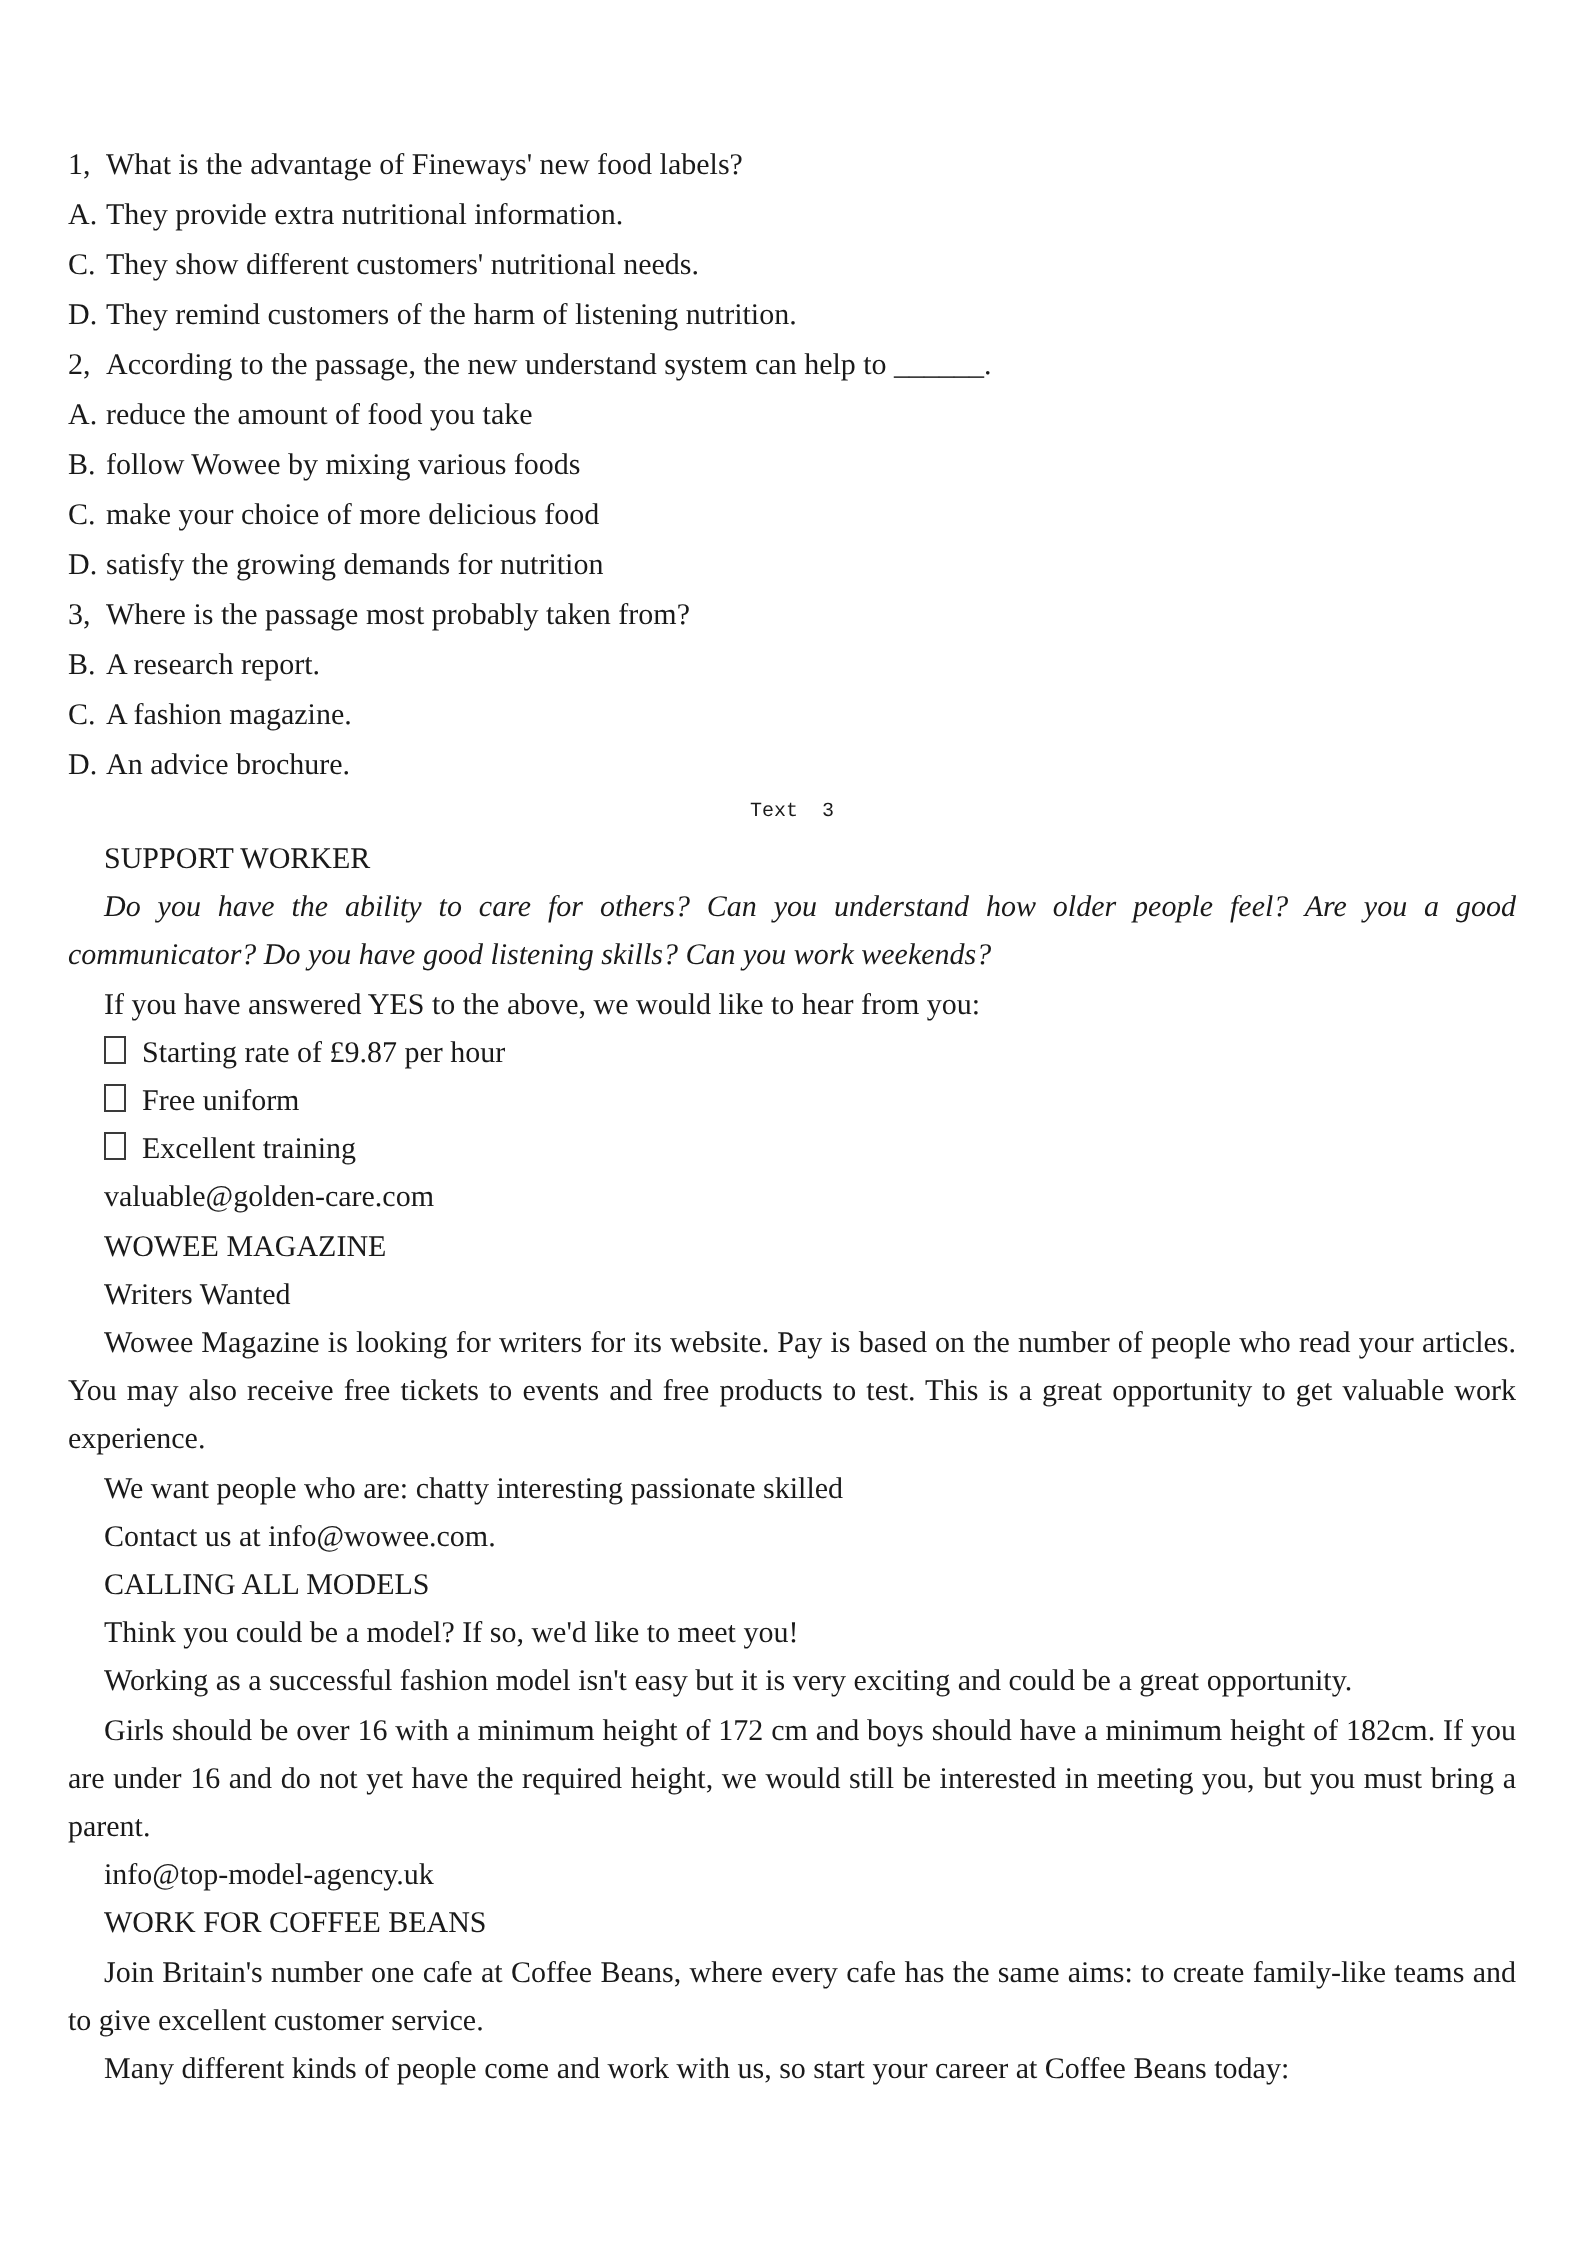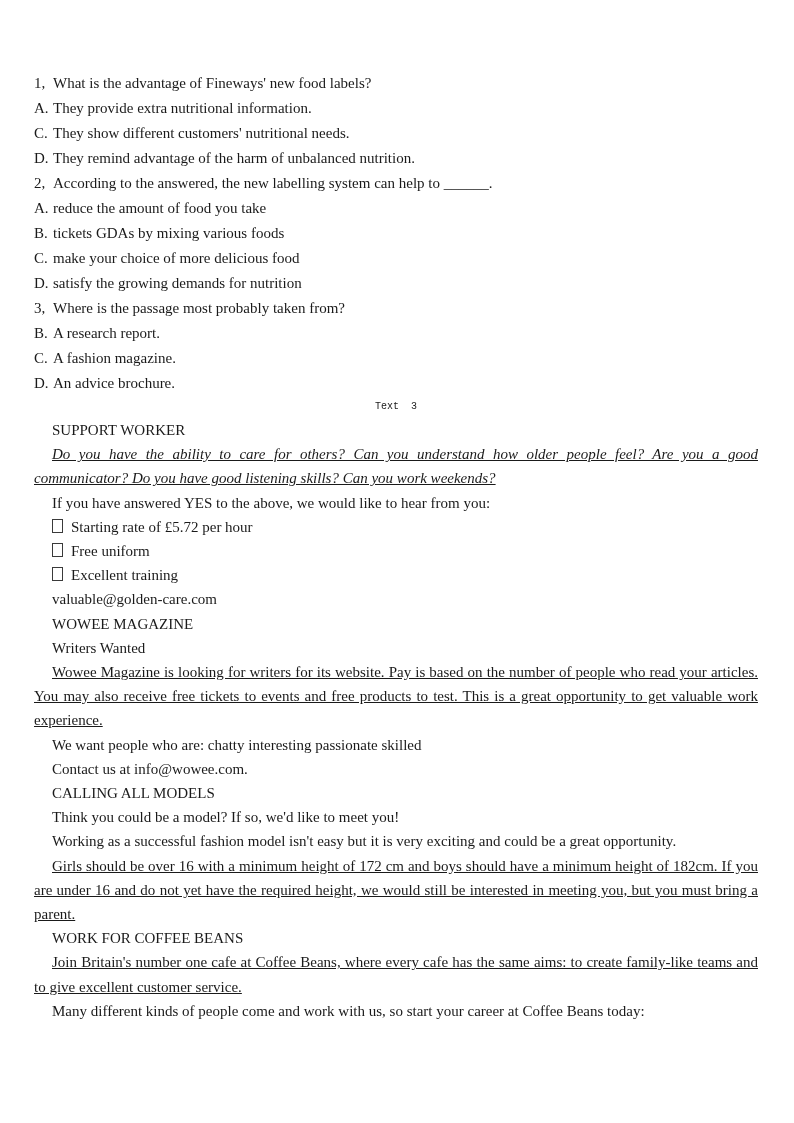--- a/index.html
+++ b/index.html
@@ -20,21 +20,21 @@
   
   .t3head {
     line-height:22px;
     text-align:center;
     font-family:"Liberation Mono","DejaVu Sans Mono",monospace;
     font-size:10px;
     white-space:pre;
   }
   .t3 { line-height:24.2px; }
   .para { text-indent:18px; margin:0; }
-  .just { text-align:justify;text-decoration:underline; }
+  .just { text-align:justify; }
   .italic { font-style:italic; }
 
   .cbx {
     display:inline-block;
     width:9px; height:12px;
     border:1px solid #3a3a3a;
     margin-right:8px;
     vertical-align:-1px;
     background:#fff;
   }
@@ -49,31 +49,31 @@
     <div class="line">
       <span class="label">1,</span><span>What is the advantage of Fineways' new food labels?</span>
     </div>
     <div class="line">
       <span class="label">A.</span><span>They provide extra nutritional information.</span>
     </div>
     <div class="line">
       <span class="label">C.</span><span>They show different customers' nutritional needs.</span>
     </div>
     <div class="line">
-      <span class="label">D.</span><span>They remind advantage of the harm of unbalanced nutrition.</span>
+      <span class="label">D.</span><span>They remind customers of the harm of listening nutrition.</span>
     </div>
 
     <div class="line">
-      <span class="label">2,</span><span>According to the answered, the new labelling system can help to ______.</span>
+      <span class="label">2,</span><span>According to the passage, the new understand system can help to ______.</span>
     </div>
     <div class="line">
       <span class="label">A.</span><span>reduce the amount of food you take</span>
     </div>
     <div class="line">
-      <span class="label">B.</span><span>tickets GDAs by mixing various foods</span>
+      <span class="label">B.</span><span>follow Wowee by mixing various foods</span>
     </div>
     <div class="line">
       <span class="label">C.</span><span>make your choice of more delicious food</span>
     </div>
     <div class="line">
       <span class="label">D.</span><span>satisfy the growing demands for nutrition</span>
     </div>
 
     <div class="line">
       <span class="label">3,</span><span>Where is the passage most probably taken from?</span>
@@ -91,40 +91,41 @@
 
   <div class="t3head">Text  3</div>
 
   <div class="t3">
 
     <p class="para">SUPPORT WORKER</p>
     <p class="para just italic">Do you have the ability to care for others? Can you understand how older people feel? Are you a good communicator? Do you have good listening skills? Can you work weekends?</p>
     <p class="para">If you have answered YES to the above, we would like to hear from you:</p>
 
     <p class="para">
-      <span class="cbx"></span><span>Starting rate of £5.72 per hour</span>
+      <span class="cbx"></span><span>Starting rate of £9.87 per hour</span>
     </p>
     <p class="para">
       <span class="cbx"></span><span>Free uniform</span>
     </p>
     <p class="para">
       <span class="cbx"></span><span>Excellent training</span>
     </p>
 
     <p class="para">valuable@golden-care.com</p>
 
     <p class="para">WOWEE MAGAZINE</p>
     <p class="para">Writers Wanted</p>
     <p class="para just">Wowee Magazine is looking for writers for its website. Pay is based on the number of people who read your articles. You may also receive free tickets to events and free products to test. This is a great opportunity to get valuable work experience.</p>
     <p class="para">We want people who are: chatty interesting passionate skilled</p>
     <p class="para">Contact us at info@wowee.com.</p>
 
     <p class="para">CALLING ALL MODELS</p>
     <p class="para">Think you could be a model? If so, we'd like to meet you!</p>
     <p class="para">Working as a successful fashion model isn't easy but it is very exciting and could be a great opportunity.</p>
     <p class="para just">Girls should be over 16 with a minimum height of 172 cm and boys should have a minimum height of 182cm. If you are under 16 and do not yet have the required height, we would still be interested in meeting you, but you must bring a parent.</p>
+    <p class="para">info@top-model-agency.uk</p>
 
     <p class="para">WORK FOR COFFEE BEANS</p>
     <p class="para just">Join Britain's number one cafe at Coffee Beans, where every cafe has the same aims: to create family-like teams and to give excellent customer service.</p>
     <p class="para">Many different kinds of people come and work with us, so start your career at Coffee Beans today:</p>
 
   </div>
 </div>
 
 </body></html>

